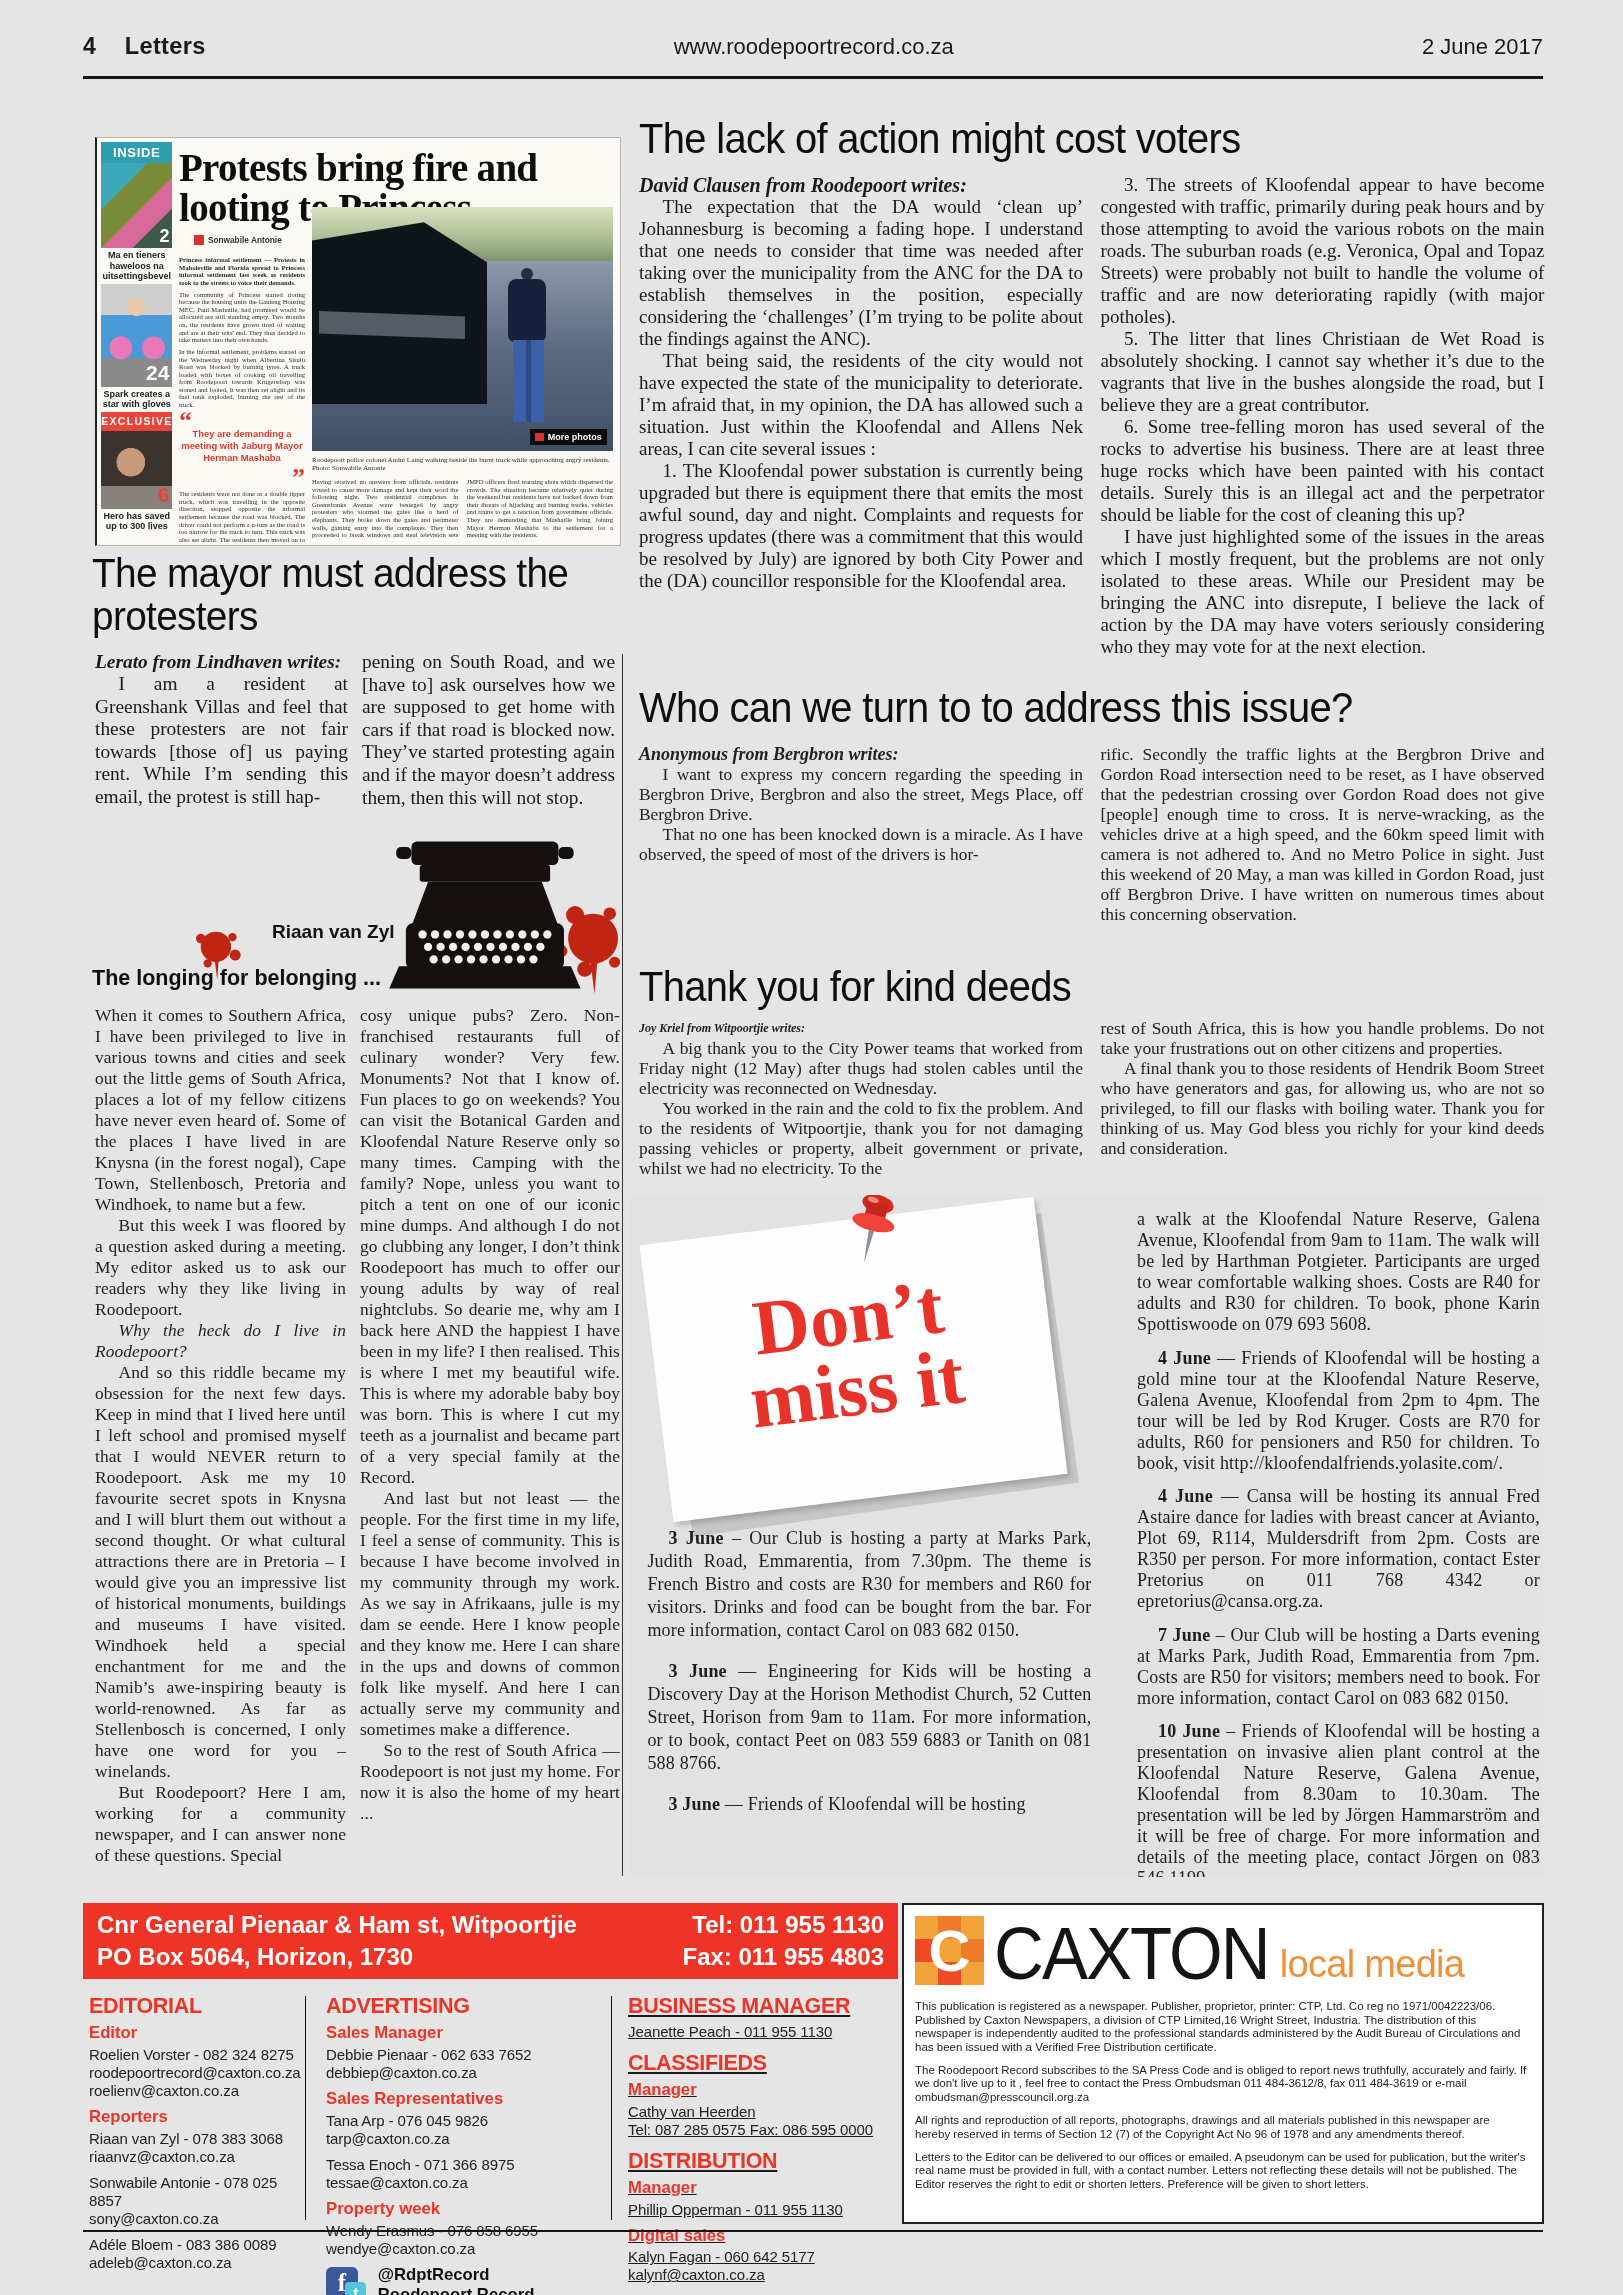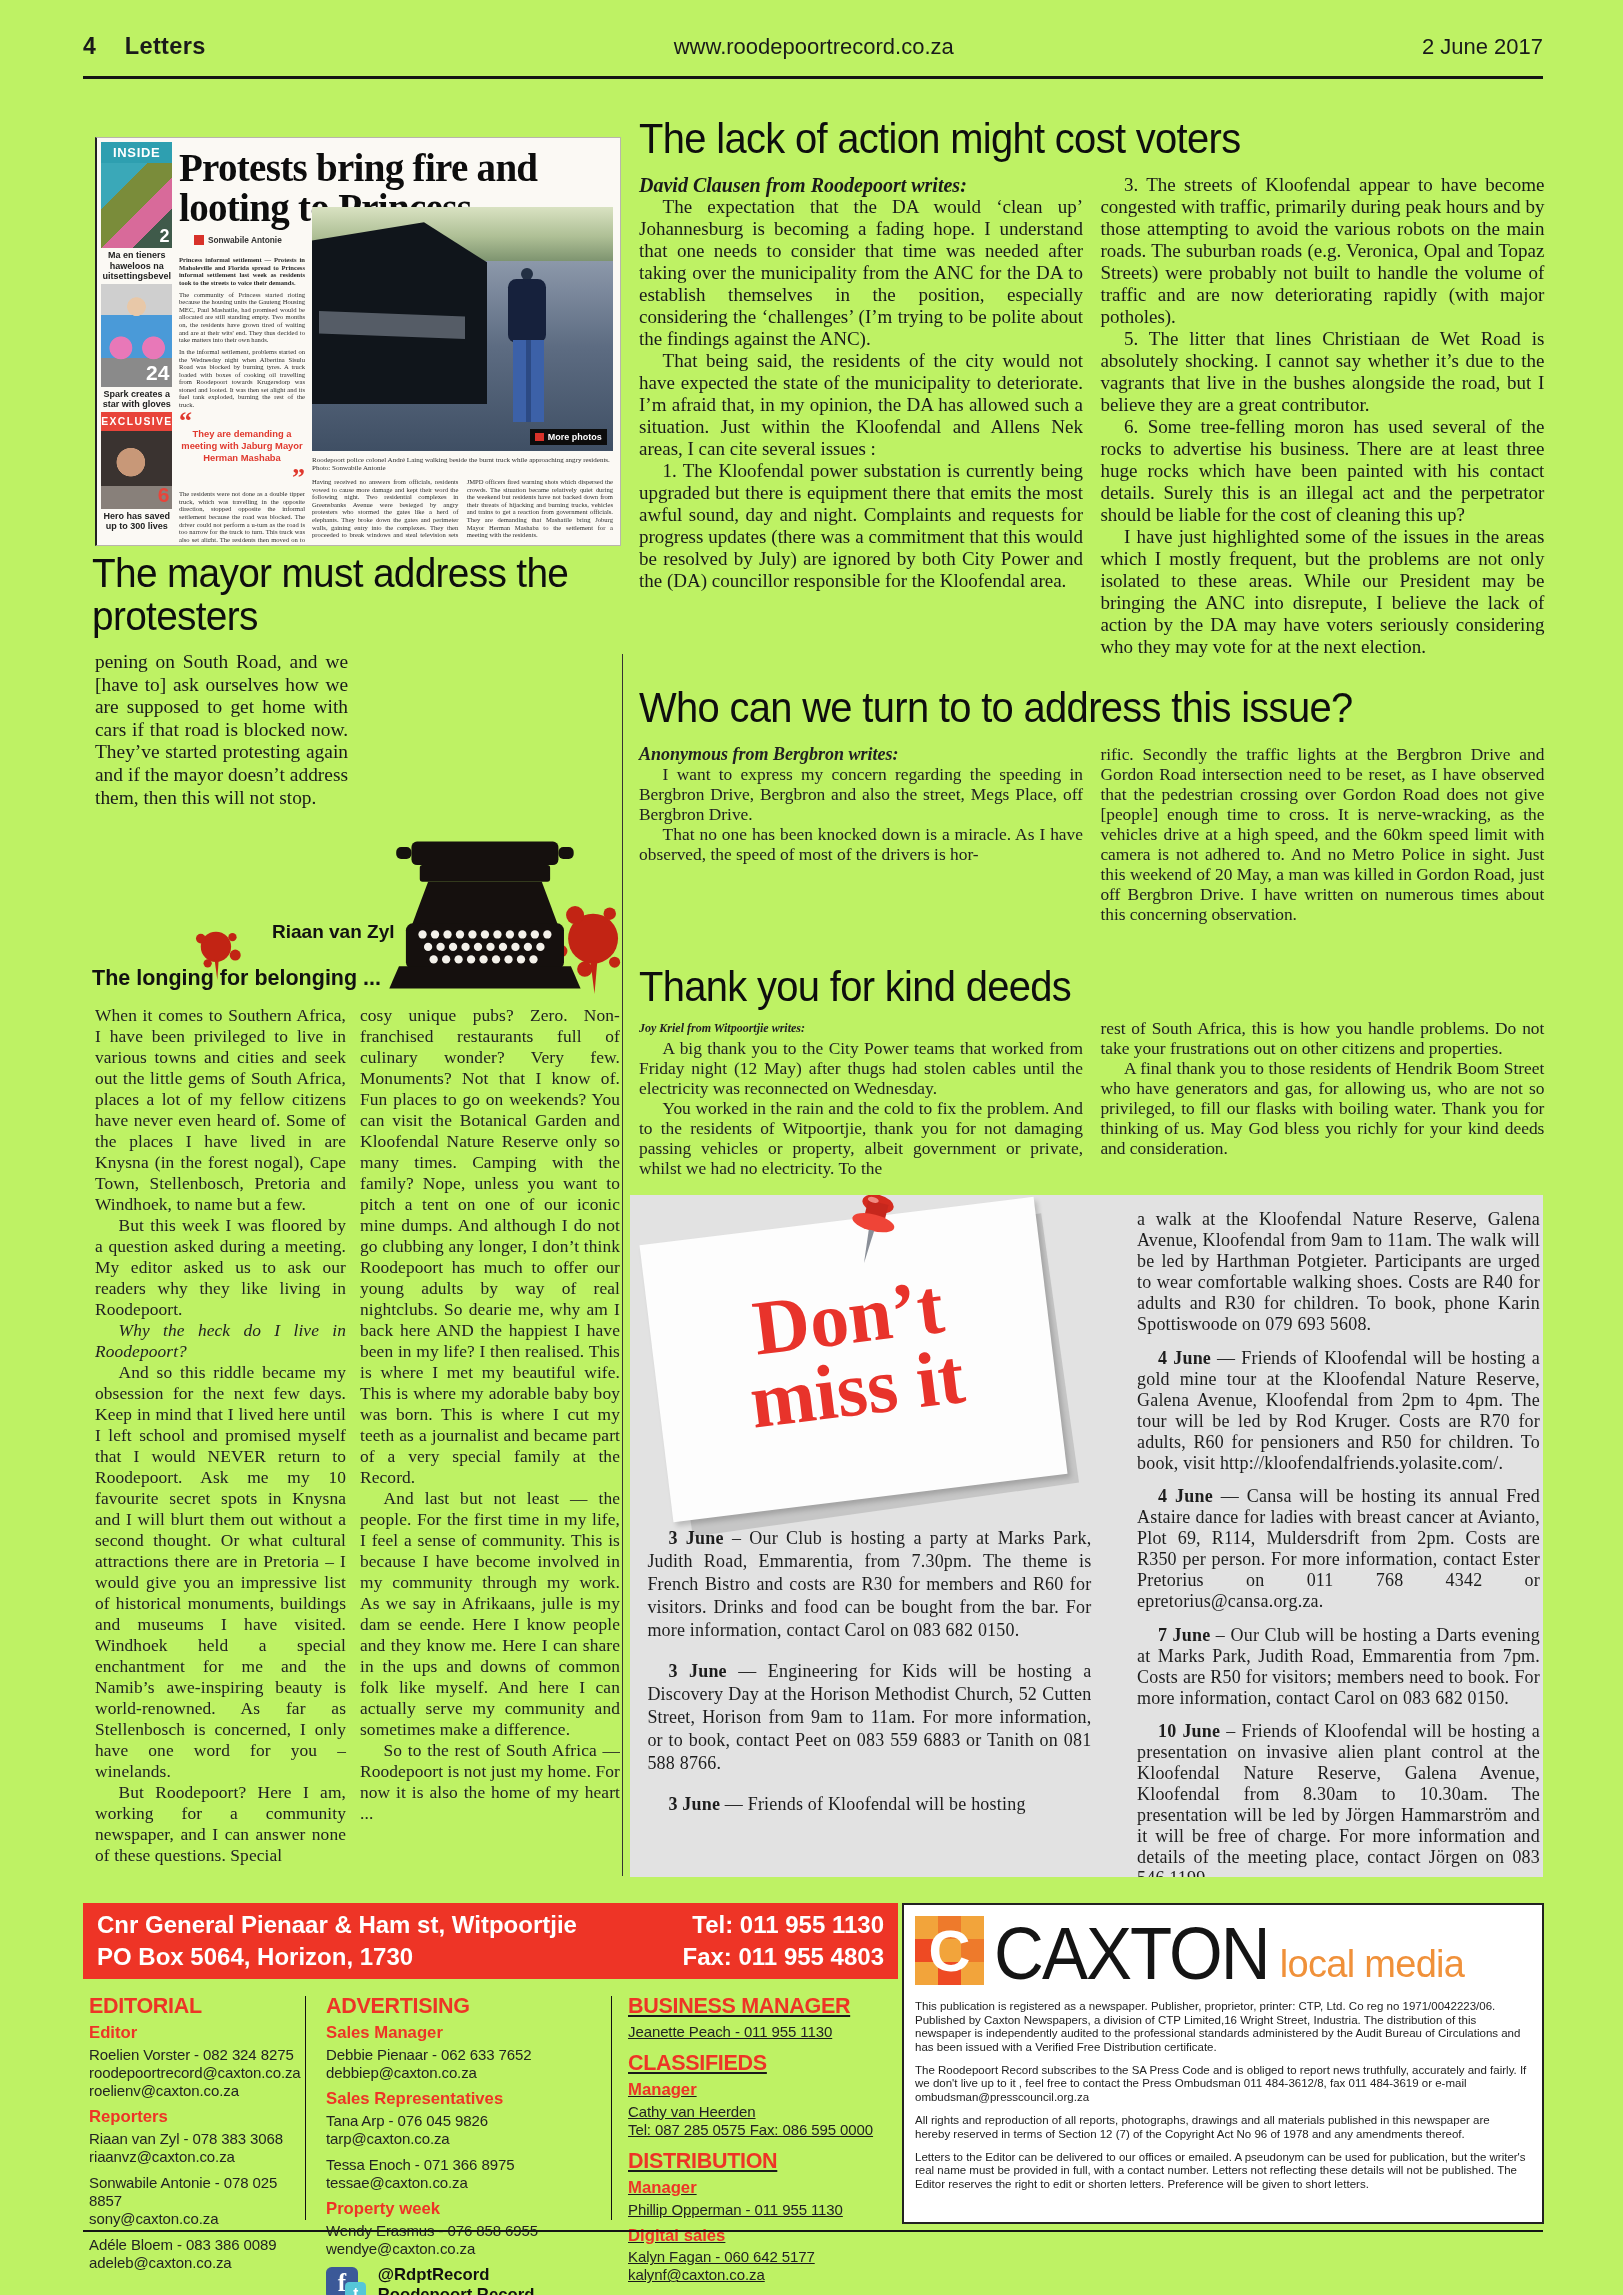--- a/index.html
+++ b/index.html
@@ -1,16 +1,16 @@
 <!DOCTYPE html>
 <html style="font-size:11px"><head>
 <meta charset="utf-8">
 <style>
   html,body{margin:0;padding:0;background:#888;}
-  .page{position:relative;width:1624px;height:2295px;background:#bef264;overflow:hidden;
+  .page{position:relative;width:1624px;height:2295px;background:#e5e5e5;overflow:hidden;
         font-family:"Liberation Serif",serif;color:#1a1a1a;}
   .abs{position:absolute;}
 
   
   #hdr{position:absolute;left:83px;top:33px;width:1460px;display:flex;justify-content:space-between;
        align-items:baseline;font-family:"Liberation Sans",sans-serif;}
   #hdr .pg{font-size:23px;font-weight:bold;margin-right:29px;}
   #hdr .sec{font-size:23.6px;font-weight:bold;letter-spacing:0.3px;}
   #hdr .web{font-size:22px;}
   #hdr .dat{font-size:22px;}
@@ -227,20 +227,24 @@
     </div>
     <div id="clip-cap">Roodepoort police colonel André Laing walking beside the burnt truck while approaching angry residents. Photo: Sonwabile Antonie</div>
     <div id="clip-bcols">
       <div>Having received no answers from officials, residents vowed to cause more damage and kept their word the following night. Two residential complexes in Greensbanks Avenue were besieged by angry protesters who stormed the gates like a herd of elephants. They broke down the gates and perimeter walls, gaining entry into the complexes. They then proceeded to break windows and steal television sets and other valuable items. Police and</div>
       <div>JMPD officers fired warning shots which dispersed the crowds. The situation became relatively quiet during the weekend but residents have not backed down from their threats of hijacking and burning trucks, vehicles and trains to get a reaction from government officials. They are demanding that Mashatile bring Joburg Mayor Herman Mashaba to the settlement for a meeting with the residents.</div>
     </div>
   </div>
 
   <div id="mayor-head">The mayor must address the protesters</div>
   <div class="cols c-mayor abs" style="left:95px;top:651px;width:528px;">
+    <div class="col">
+      <div class="byline">Lerato from Lindhaven writes:</div>
+      <p>I am a resident at Greenshank Villas and feel that these protesters are not fair towards [those of] us paying rent. While I’m sending this email, the protest is still hap-</p>
+    </div>
     <div class="col">
       <p style="text-indent:0;">pening on South Road, and we [have to] ask ourselves how we are supposed to get home with cars if that road is blocked now. They’ve started protesting again and if the mayor doesn’t address them, then this will not stop.</p>
     </div>
   </div>
 
   <div id="bleeding">
     <div id="bat-author">Riaan van Zyl</div>
     <svg class="abs" style="left:92px;top:83px;" width="62" height="66" viewBox="0 0 90 95">
       <g fill="#c22414">
         <circle cx="42" cy="40" r="22"></circle>

